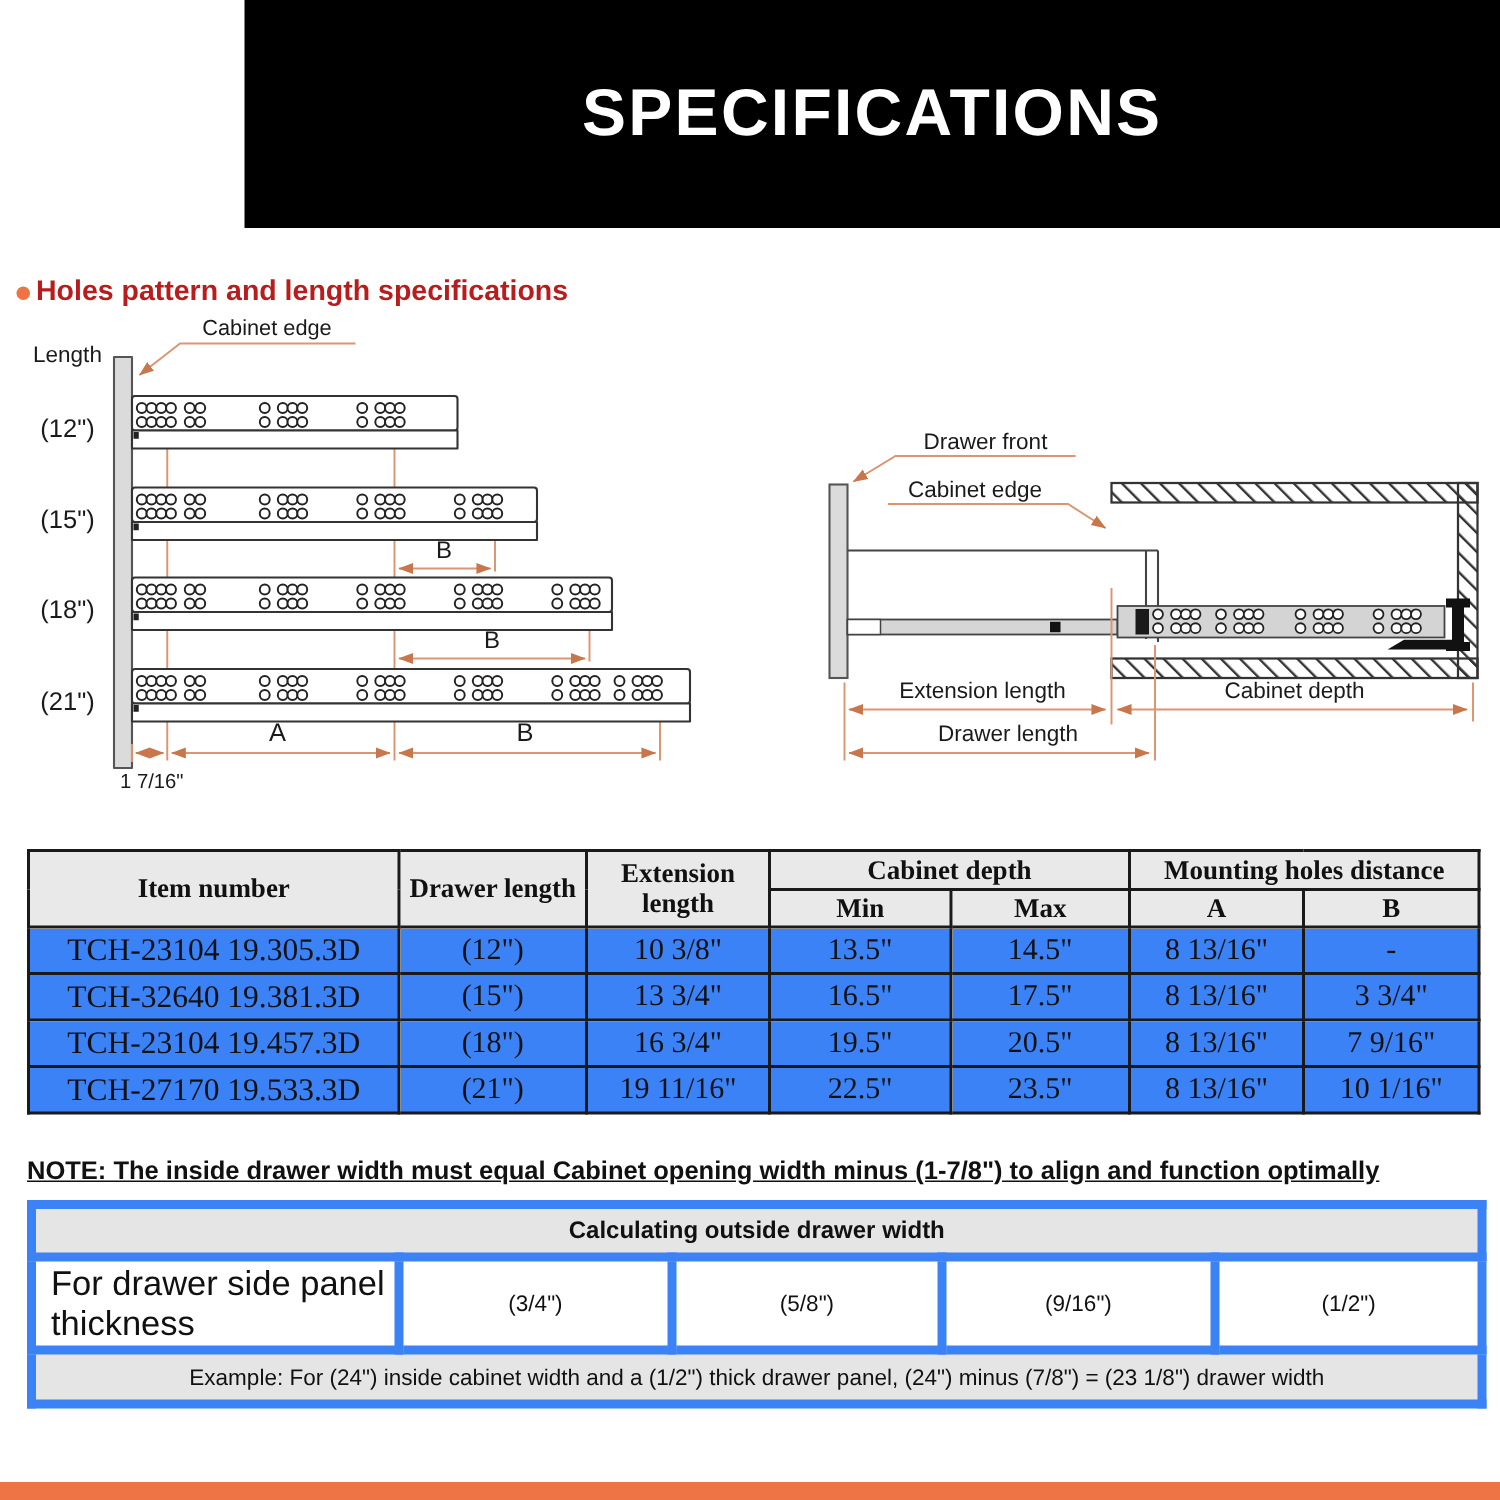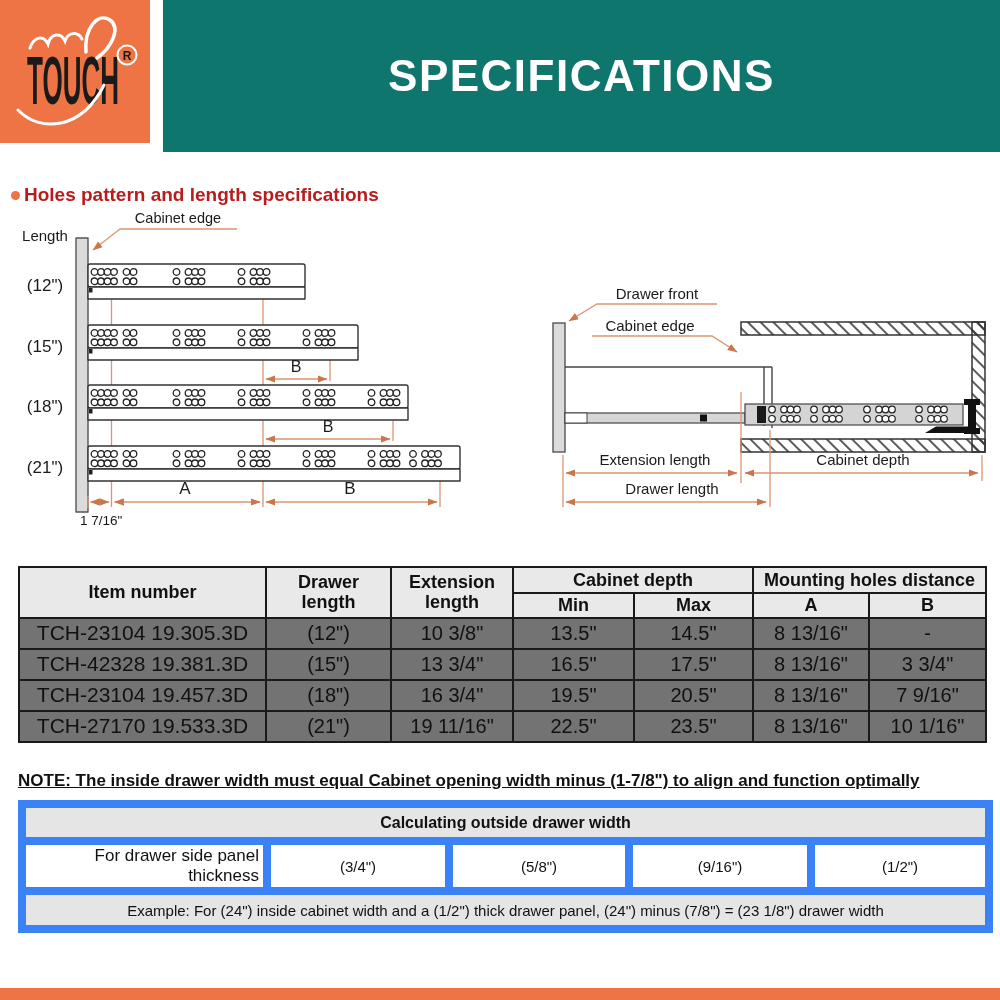--- a/index.html
+++ b/index.html
@@ -1,74 +1,62 @@
 <!DOCTYPE html>
 <html><head>
 <meta charset="utf-8">
 <style>
   html,body{margin:0;padding:0;background:#fff;}
   .page{position:relative;width:1000px;height:1000px;background:#ffffff;
         font-family:"Liberation Sans",sans-serif;overflow:hidden;color:#111;}
 
   
   .logo-block{position:absolute;left:0;top:0;width:150px;height:143px;background:#EE7445;}
-  .title-block{position:absolute;left:163px;top:0;width:837px;height:152px;background:#0f766e;
+  .title-block{position:absolute;left:163px;top:0;width:837px;height:152px;background:#000000;
                display:flex;align-items:center;justify-content:center;}
   .title-block span{color:#fff;font-size:44px;font-weight:bold;letter-spacing:1.5px;}
 
   
   .section-heading{position:absolute;left:11px;top:184px;display:flex;align-items:center;
                    font-size:19px;font-weight:bold;color:#b91c1c;}
   .bullet{width:9px;height:9px;border-radius:50%;background:#EE7445;margin-right:4px;flex:0 0 auto;}
 
   svg.diagrams{position:absolute;left:0;top:205px;width:1000px;height:335px;}
   svg text{font-family:"Liberation Sans",sans-serif;fill:#1a1a1a;}
 
   
   table{border-collapse:collapse;table-layout:fixed;}
-  .spec-table{position:absolute;left:18px;top:566px;width:967px;}
+  .spec-table{position:absolute;left:18px;top:566px;width:967px;font-family:Liberation Serif, serif;}
   .spec-table th,.spec-table td{border:2px solid #1a1a1a;text-align:center;padding:1px 2px;overflow:hidden;}
   .spec-table th{background:#E9E9E9;font-size:18px;line-height:1.15;}
   .spec-table thead tr:first-child{height:26px;}
   .spec-table thead tr:last-child{height:24px;}
   .spec-table tbody tr{height:31px;}
-  .spec-table tbody td{font-size:20px;background:#737373;}
+  .spec-table tbody td{font-size:20px;background:#3b82f6;}
   .spec-table tbody td.item{font-size:21px;}
 
   
   .note{position:absolute;left:18px;top:771px;width:967px;font-weight:bold;font-size:17px;
         color:#111;white-space:nowrap;text-decoration:underline;}
 
   
   .calc-table{position:absolute;left:18px;top:800px;width:967px;}
-  .calc-table td{border:8px solid #3b82f6;text-align:center;padding:1px 4px;font-size:15px;background:#fff;}
+  .calc-table td{border:6px solid #3b82f6;text-align:center;padding:1px 4px;font-size:15px;background:#fff;}
   .calc-table .title-row td{background:#E5E5E5;font-weight:bold;font-size:16px;height:27px;}
   .calc-table .data-row{height:32px;}
-  .calc-table .data-row td.rlabel{text-align:right;padding-left:10px;font-size:17px;}
+  .calc-table .data-row td.rlabel{text-align:left;padding-left:10px;font-size:23px;}
   .calc-table .example-row td{background:#E5E5E5;height:28px;font-size:15px;}
 
   .bottom-bar{position:absolute;left:0;top:988px;width:1000px;height:12px;background:#EE7445;}
 </style>
 </head>
 <body>
 
 <div class="page">
 
-  <div class="logo-block">
-    <svg viewBox="0 0 150 143" width="150" height="143">
-      <g transform="scale(1,1.18)">
-        <text x="27" y="88" font-size="58" font-weight="bold" fill="#ffffff" textLength="92" lengthAdjust="spacingAndGlyphs">TOUCH</text>
-      </g>
-      <path d="M30,48 C34,36 44,35 48,44 C51,33 61,32 65,41 C68,32 78,31 82,39" fill="none" stroke="#ffffff" stroke-width="3" stroke-linecap="round"></path>
-      <path d="M86,52 C84,28 98,12 110,20 C121,28 112,47 97,58" fill="none" stroke="#ffffff" stroke-width="3.5" stroke-linecap="round"></path>
-      <path d="M18,110 C40,133 82,130 104,85" fill="none" stroke="#ffffff" stroke-width="3" stroke-linecap="round"></path>
-      <circle cx="127" cy="55" r="9.5" fill="none" stroke="#ffffff" stroke-width="2"></circle>
-      <text x="127" y="60" font-size="12" font-weight="bold" fill="#ffffff" text-anchor="middle">R</text>
-    </svg>
-  </div>
   <div class="title-block">
     <span>SPECIFICATIONS</span>
   </div>
 
   <div class="section-heading">
     <span class="bullet"></span>
     <span>Holes pattern and length specifications</span>
   </div>
 
   <svg class="diagrams" viewBox="0 205 1000 335">
@@ -278,21 +266,21 @@
       <tr>
         <td class="item">TCH-23104 19.305.3D</td>
         <td>(12")</td>
         <td>10 3/8"</td>
         <td>13.5"</td>
         <td>14.5"</td>
         <td>8 13/16"</td>
         <td>-</td>
       </tr>
       <tr>
-        <td class="item">TCH-42328 19.381.3D</td>
+        <td class="item">TCH-32640 19.381.3D</td>
         <td>(15")</td>
         <td>13 3/4"</td>
         <td>16.5"</td>
         <td>17.5"</td>
         <td>8 13/16"</td>
         <td>3 3/4"</td>
       </tr>
       <tr>
         <td class="item">TCH-23104 19.457.3D</td>
         <td>(18")</td>

